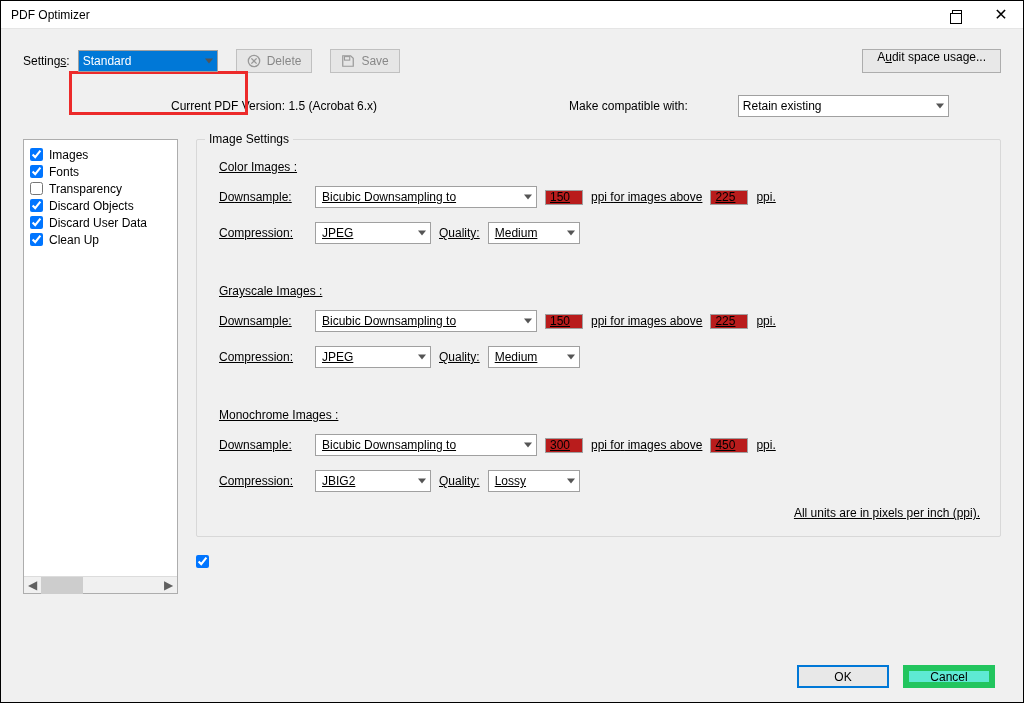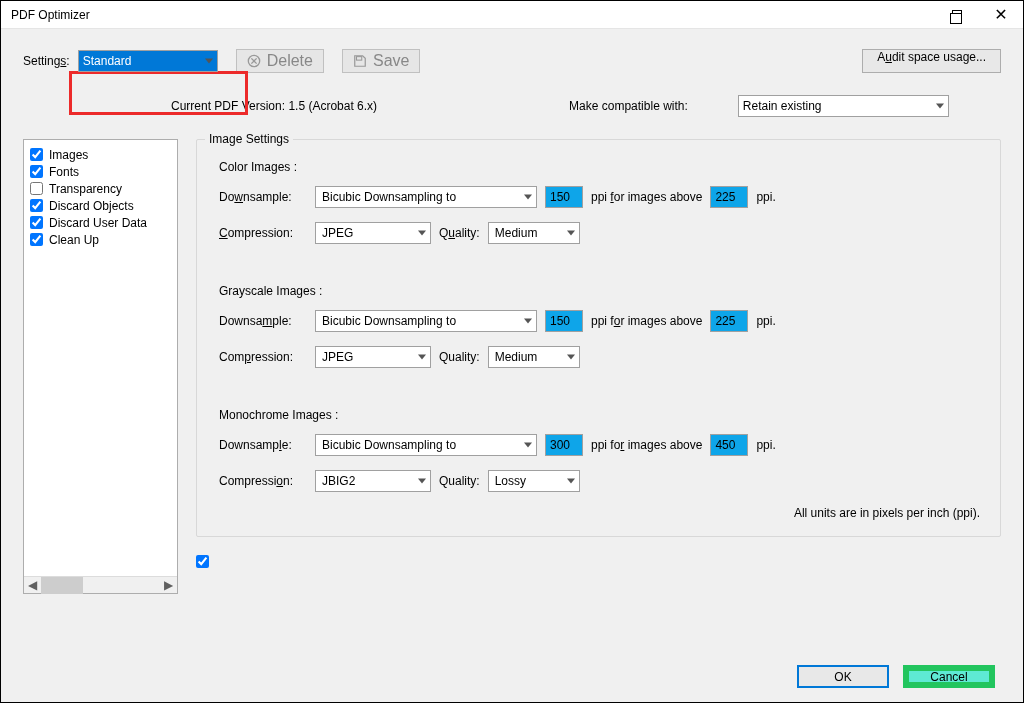--- a/index.html
+++ b/index.html
@@ -59,21 +59,21 @@
 .select .caret, .dropdown .caret {
   position: absolute; right: 4px; top: 50%; transform: translateY(-50%);
   width: 0; height: 0; border-left: 4px solid transparent;
   border-right: 4px solid transparent; border-top: 5px solid #555;
 }
 .settings-select { width: 140px; }
 .toolbar-btn {
   display: inline-flex; align-items: center; gap: 6px;
   height: 24px; padding: 0 10px;
   background: #e6e6e6; border: 1px solid #c0c0c0; color: #888;
-  margin-left: 18px; font-size:16px;
+  margin-left: 18px; font-size:12px;
 }
 .toolbar-btn .ic { width:14px;height:14px; display:inline-flex;align-items:center;justify-content:center; }
 .audit-btn {
   margin-left: auto; display:inline-flex;
   height: 24px; padding: 0 14px;
   background: #e8e8e8; border: 1px solid #adadad; font-size:12px;
 }
 .row-version {
   display:flex; align-items:center; margin-top: 22px;
   padding-left: 148px;
@@ -93,21 +93,21 @@
 .cat-list { flex:1; padding: 6px 4px; overflow:hidden; }
 .cat-item { display:flex; align-items:center; gap:6px; padding:1px 2px; font-size:12px; height:17px; }
 .cat-item input { width:13px; height:13px; }
 .cat-scroll {
   height: 17px; border-top:1px solid #dcdcdc; background:#f0f0f0;
   display:flex; align-items:center;
 }
 .cat-scroll .arr { width:17px;height:17px;display:flex;align-items:center;justify-content:center;color:#606060; }
 .cat-scroll .track { flex:1;height:17px;position:relative; }
 .cat-scroll .thumb { position:absolute;left:0;top:0;height:17px;width:42px;background:#cdcdcd; }
-.settings-panel { flex:1; }
+.settings-panel { flex:1;text-decoration:underline; }
 .fieldset {
   border:1px solid #d8d8d8; border-radius:2px;
   padding: 10px 16px 16px 16px; position:relative;
   background: #f0f0f0;
 }
 .fieldset .legend {
   position:absolute; top:-8px; left:8px; background:#f0f0f0;
   padding:0 4px; font-size:12px;
 }
 .section-title { margin: 10px 0 12px 6px; font-size:12px; }
@@ -115,21 +115,21 @@
 .form-row .lbl { width:88px; }
 .dropdown {
   position:relative; display:inline-flex; align-items:center;
   height:22px; background:#fff; border:1px solid #a0a0a0;
   padding:0 26px 0 6px; font-size:12px;
 }
 .dropdown.method { width:222px; }
 .dropdown.comp { width:116px; }
 .dropdown.qual { width:92px; }
 .numbox {
-  width:38px; height:22px; background:#0ea5e9; border:1px solid #a0a0a0;
+  width:38px; height:15px; background:#b91c1c; border:1px solid #a0a0a0;
   padding:0 4px; font-size:12px; display:inline-flex; align-items:center;
 }
 .units-note { text-align:right; margin-top:6px; font-size:12px; padding-right:4px; }
 .optimize-row { display:flex; align-items:center; gap:6px; margin-top:18px; margin-left:0; font-size:12px; }
 .optimize-row input { width:13px; height:13px; }
 .dlg-buttons {
   display:flex; justify-content:flex-end; gap:14px;
   padding: 18px 28px 16px 0;
 }
 .dlg-btn {

